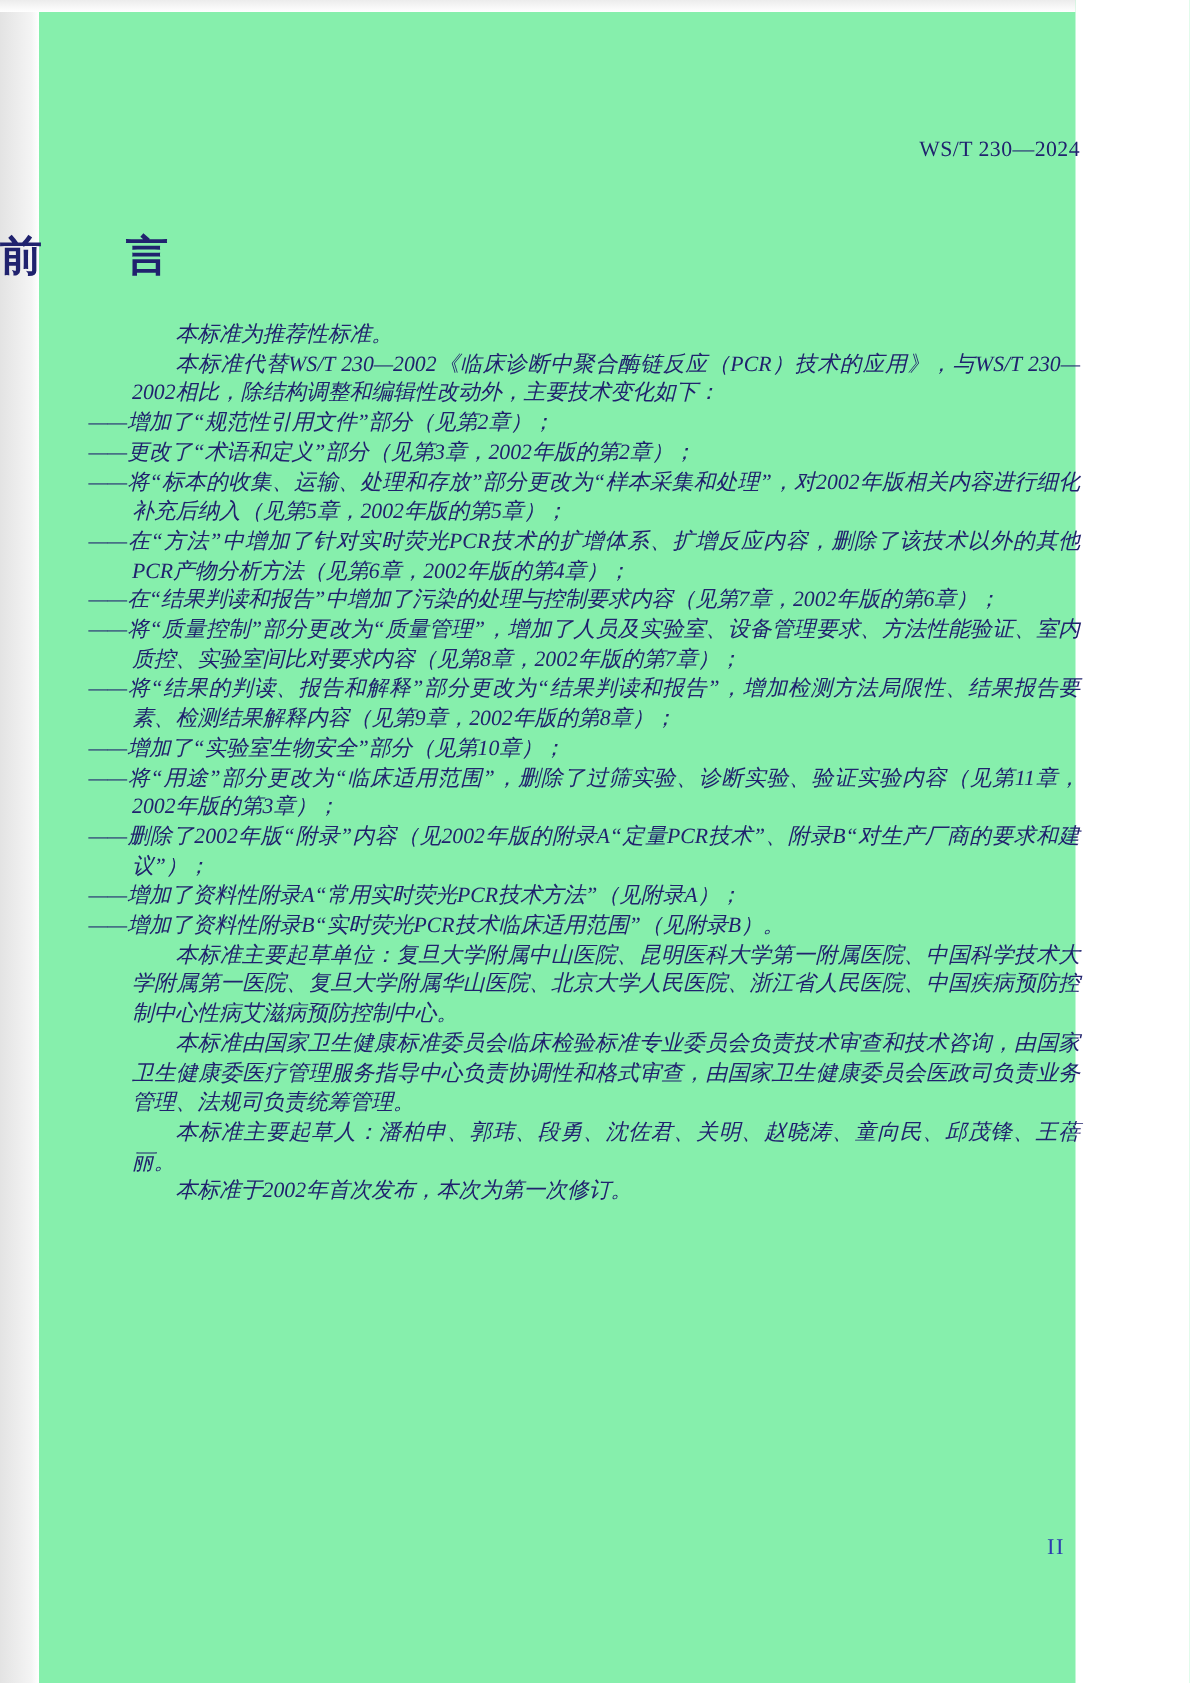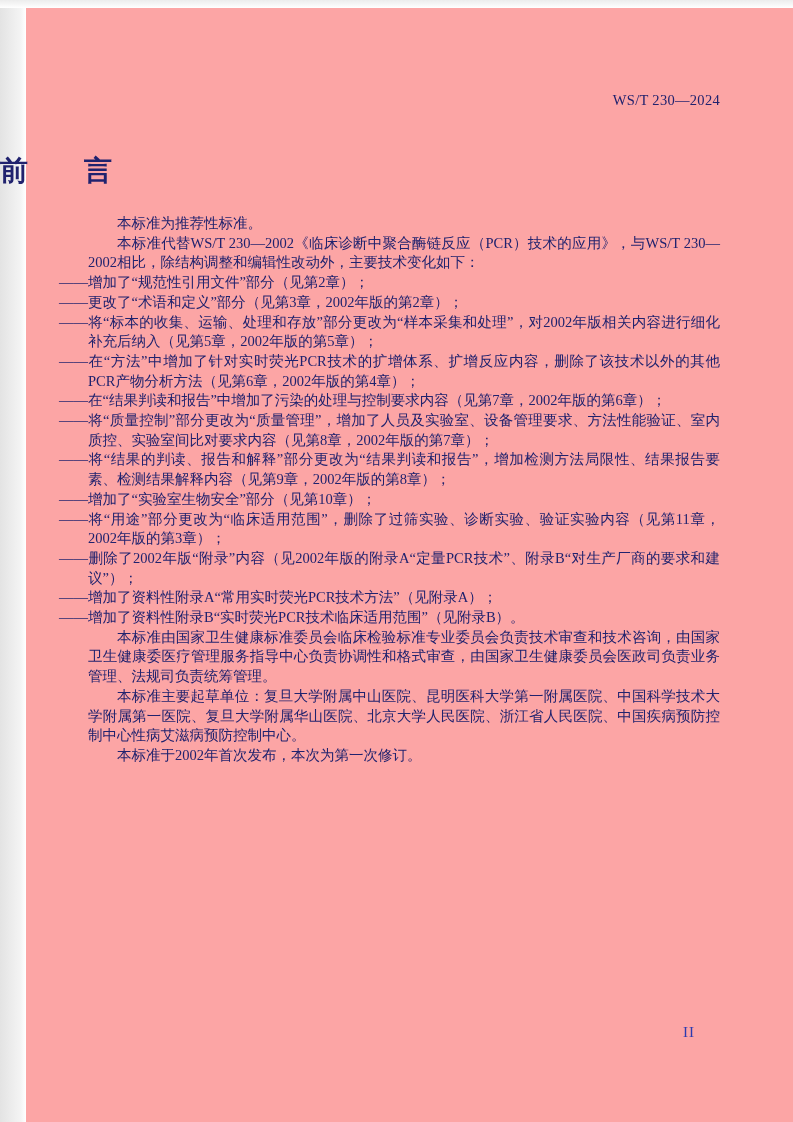--- a/index.html
+++ b/index.html
@@ -11,23 +11,23 @@
     width: 793px;
     height: 1122px;
     font-family: "Liberation Serif", "DejaVu Serif", serif;
     color: #20226e;
     position: relative;
     overflow: hidden;
   }
   .page {
     position: absolute;
     left: 0; top: 0;
-    width: 793px;
+    width: 717px;
     height: 1122px;
-    background: #fca5a5;
+    background: #86efac;
   }
   
   .scan-edge-left {
     position: absolute;
     left: 0; top: 0;
     width: 26px; height: 100%;
     background: linear-gradient(to right, #e3e3e3, #f4f4f4 80%, #ffffff);
   }
   .scan-edge-top {
     position: absolute;
@@ -59,32 +59,33 @@
     top: 214px;
     left: 88px;
     width: 632px;
     font-size: 14.5px;
     line-height: 19.7px;
     text-align: justify;
   }
   .doc-body p {
     margin: 0;
     padding: 0;
+    font-style: italic;
   }
   .para {
     text-indent: 2em;
   }
   .item {
     padding-left: 4em;
     text-indent: -2em;
   }
   .footer {
     position: absolute;
     top: 1024px;
-    left: 77px;
+    left: 92px;
     width: 618px;
     text-align: right;
     font-size: 15px;
     color: #2c3bb0;
     letter-spacing: 1px;
   }
 </style>
 </head>
 <body>
 
@@ -106,21 +107,22 @@
     <p class="item">——将“标本的收集、运输、处理和存放”部分更改为“样本采集和处理”，对2002年版相关内容进行细化补充后纳入（见第5章，2002年版的第5章）；</p>
     <p class="item">——在“方法”中增加了针对实时荧光PCR技术的扩增体系、扩增反应内容，删除了该技术以外的其他PCR产物分析方法（见第6章，2002年版的第4章）；</p>
     <p class="item">——在“结果判读和报告”中增加了污染的处理与控制要求内容（见第7章，2002年版的第6章）；</p>
     <p class="item">——将“质量控制”部分更改为“质量管理”，增加了人员及实验室、设备管理要求、方法性能验证、室内质控、实验室间比对要求内容（见第8章，2002年版的第7章）；</p>
     <p class="item">——将“结果的判读、报告和解释”部分更改为“结果判读和报告”，增加检测方法局限性、结果报告要素、检测结果解释内容（见第9章，2002年版的第8章）；</p>
     <p class="item">——增加了“实验室生物安全”部分（见第10章）；</p>
     <p class="item">——将“用途”部分更改为“临床适用范围”，删除了过筛实验、诊断实验、验证实验内容（见第11章，2002年版的第3章）；</p>
     <p class="item">——删除了2002年版“附录”内容（见2002年版的附录A“定量PCR技术”、附录B“对生产厂商的要求和建议”）；</p>
     <p class="item">——增加了资料性附录A“常用实时荧光PCR技术方法”（见附录A）；</p>
     <p class="item">——增加了资料性附录B“实时荧光PCR技术临床适用范围”（见附录B）。</p>
+    <p class="para">本标准主要起草单位：复旦大学附属中山医院、昆明医科大学第一附属医院、中国科学技术大学附属第一医院、复旦大学附属华山医院、北京大学人民医院、浙江省人民医院、中国疾病预防控制中心性病艾滋病预防控制中心。</p>
     <p class="para">本标准由国家卫生健康标准委员会临床检验标准专业委员会负责技术审查和技术咨询，由国家卫生健康委医疗管理服务指导中心负责协调性和格式审查，由国家卫生健康委员会医政司负责业务管理、法规司负责统筹管理。</p>
-    <p class="para">本标准主要起草单位：复旦大学附属中山医院、昆明医科大学第一附属医院、中国科学技术大学附属第一医院、复旦大学附属华山医院、北京大学人民医院、浙江省人民医院、中国疾病预防控制中心性病艾滋病预防控制中心。</p>
+    <p class="para">本标准主要起草人：潘柏申、郭玮、段勇、沈佐君、关明、赵晓涛、童向民、邱茂锋、王蓓丽。</p>
     <p class="para">本标准于2002年首次发布，本次为第一次修订。</p>
   </div>
 
   <div class="footer">
     <span>II</span>
   </div>
 </div>
 
 </body></html>

